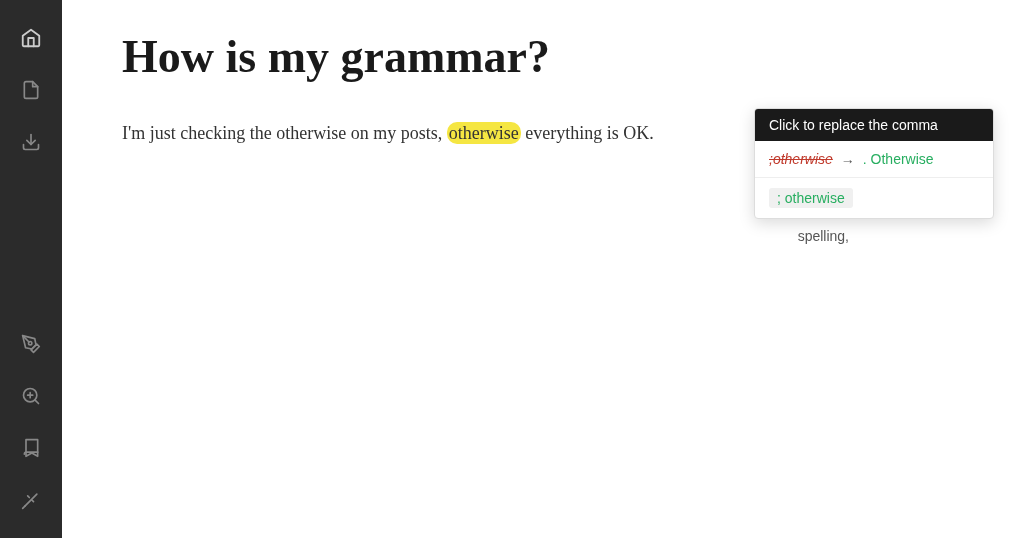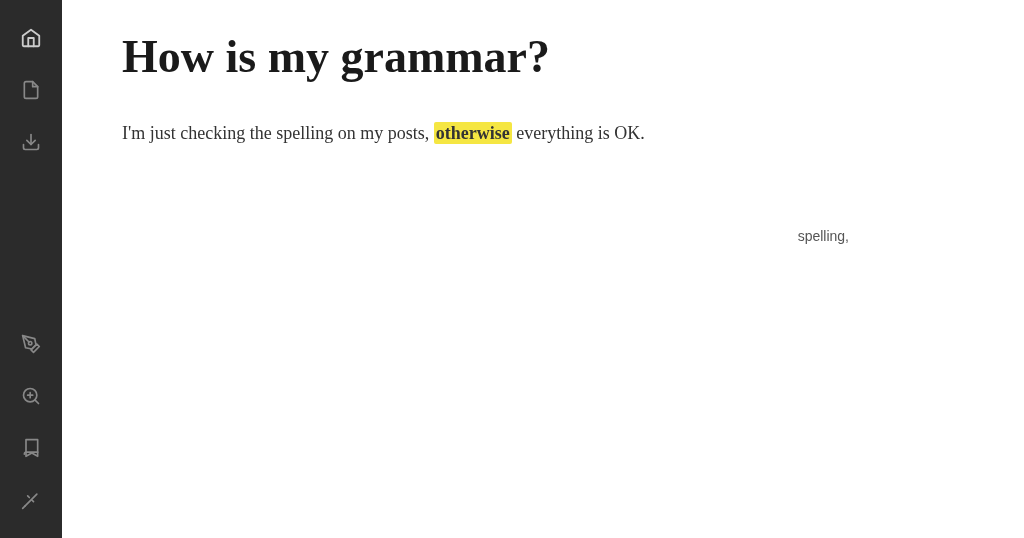--- a/index.html
+++ b/index.html
@@ -63,23 +63,22 @@
 
     .body-text {
       font-size: 18px;
       color: #333;
       line-height: 1.6;
     }
 
     .highlighted-word {
       background-color: #f5e642;
       padding: 1px 2px;
-      border-radius: 2px;
+      border-radius: 10px;
       cursor: pointer;
-      font-weight: bold;
     }
 
     
     .suggestion-popup {
       position: absolute;
       top: 108px;
       right: 30px;
       width: 240px;
       background: #fff;
       border: 1px solid #ddd;
@@ -206,19 +205,32 @@
       <line x1="15" y1="14" x2="13" y2="12"></line>
     </svg>
   </div>
 </nav>
 
 <main class="main-content">
 
   <h1 class="page-title">How is my grammar?</h1>
 
   <p class="body-text">
-    <span>I'm just checking the spelling on my posts, </span><span class="highlighted-word">otherwise</span><span> everything is OK.</span>
+    <span>I'm just checking the otherwise on my posts, </span><span class="highlighted-word">otherwise</span><span> everything is OK.</span>
   </p>
 
+  <div class="suggestion-popup">
+    <div class="suggestion-tooltip">Click to replace the comma</div>
+
+    <div class="suggestion-row">
+      <span class="old-text">;otherwise</span>
+      <span class="arrow">→</span>
+      <span class="new-text-primary">. Otherwise</span>
+    </div>
+
+    <div class="suggestion-alt-row">
+      <span class="new-text-secondary">; otherwise</span>
+    </div>
+  </div>
 
   <div style="position:absolute; top:228px; right:175px; font-family:Arial,sans-serif; font-size:14px; color:#555;">spelling,</div>
 
 </main>
 
 </body></html>

